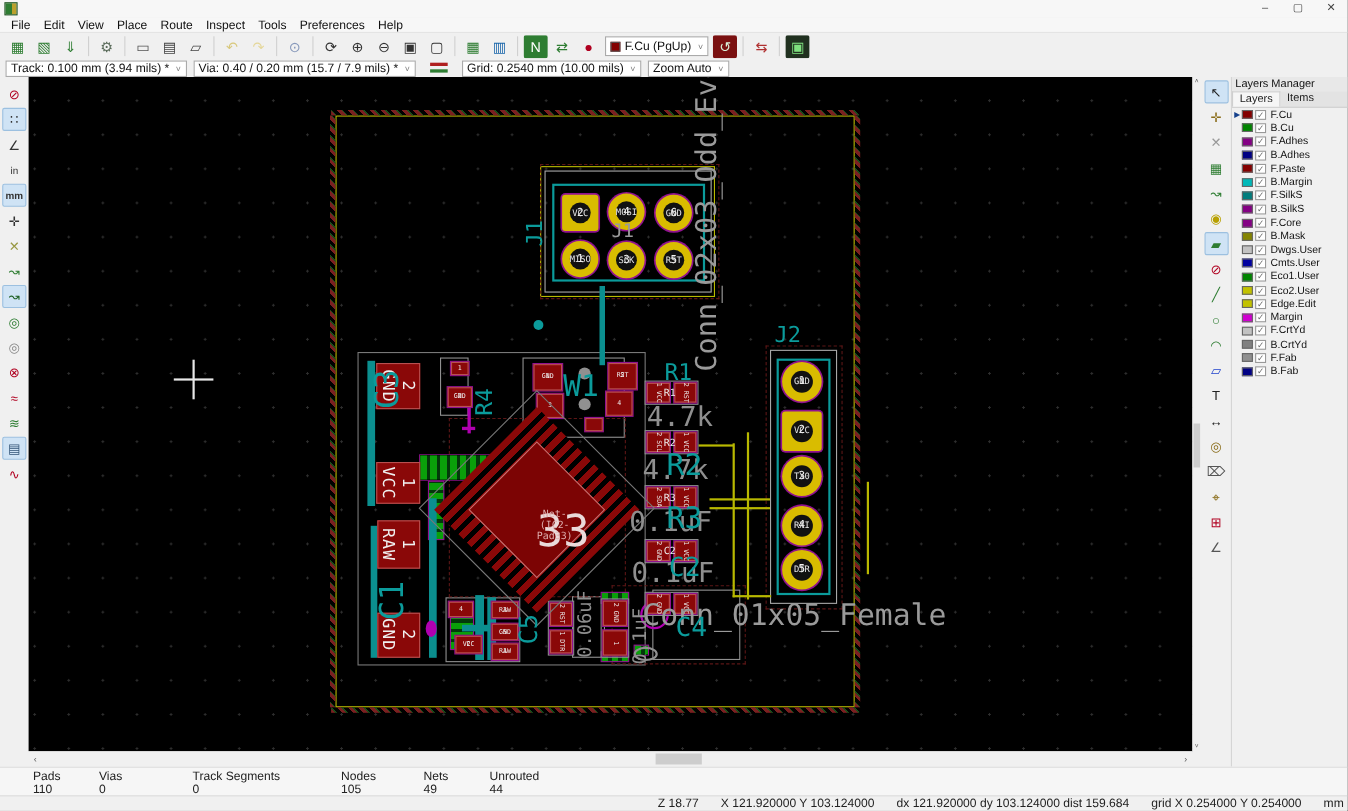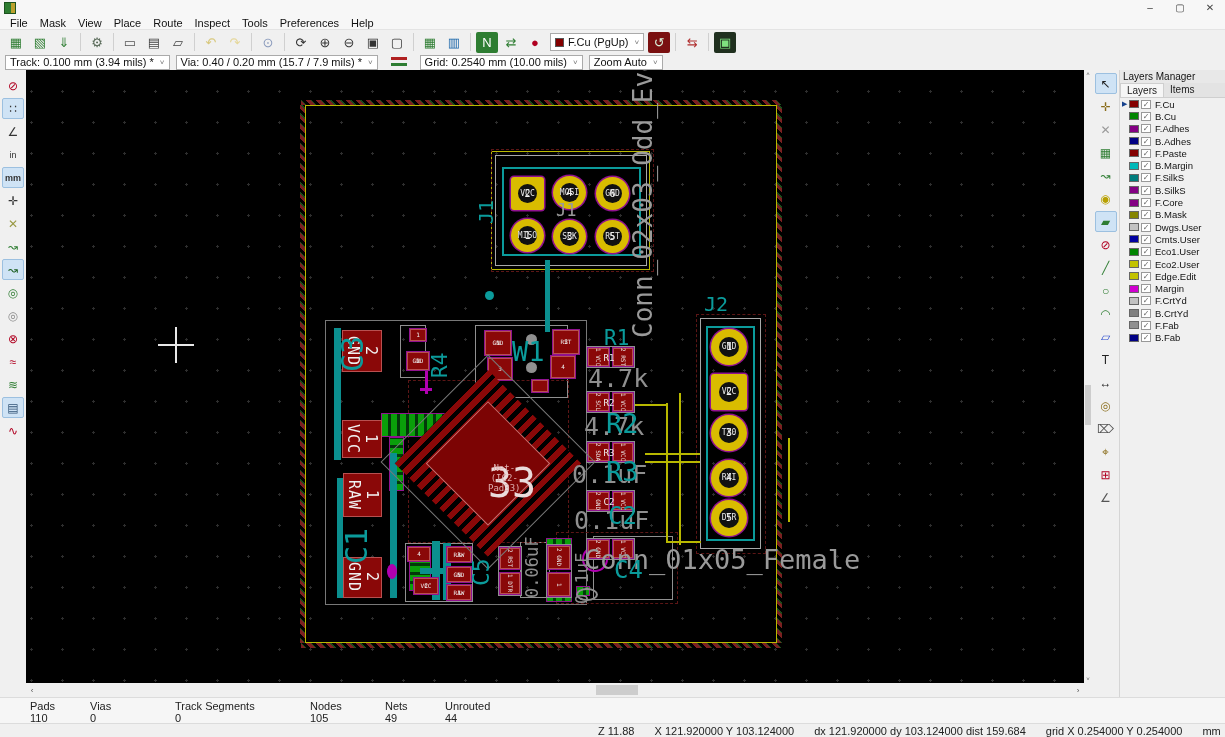--- a/index.html
+++ b/index.html
@@ -118,21 +118,21 @@
     <div id="app-icon"></div>
     <div id="win-controls">
       <span class="winbtn">–</span>
       <span class="winbtn">▢</span>
       <span class="winbtn">✕</span>
     </div>
   </div>
 
   <div class="abs" id="menubar">
       <span class="menu-item">File</span>
-      <span class="menu-item">Mask</span>
+      <span class="menu-item">Edit</span>
       <span class="menu-item">View</span>
       <span class="menu-item">Place</span>
       <span class="menu-item">Route</span>
       <span class="menu-item">Inspect</span>
       <span class="menu-item">Tools</span>
       <span class="menu-item">Preferences</span>
       <span class="menu-item">Help</span>
     </div>
 
   <div class="abs" id="toolbar-main">
@@ -629,21 +629,21 @@
         <span class="lab">Nets</span>
         <span class="val">49</span>
       </div>
       <div class="stcol" style="width: 100px;">
         <span class="lab">Unrouted</span>
         <span class="val">44</span>
       </div>
     </div>
   <div class="abs" id="status2">
       <div style="flex: 0 0 588px;"></div>
-      <span class="s2field">Z 11.88</span>
+      <span class="s2field">Z 18.77</span>
       <div class="s2sep"></div>
       <span class="s2field">X 121.920000  Y 103.124000</span>
       <div class="s2sep"></div>
       <span class="s2field">dx 121.920000  dy 103.124000  dist 159.684</span>
       <div class="s2sep"></div>
       <span class="s2field">grid X 0.254000  Y 0.254000</span>
       <div class="s2sep"></div>
       <span class="s2field">mm</span>
     </div>
 

